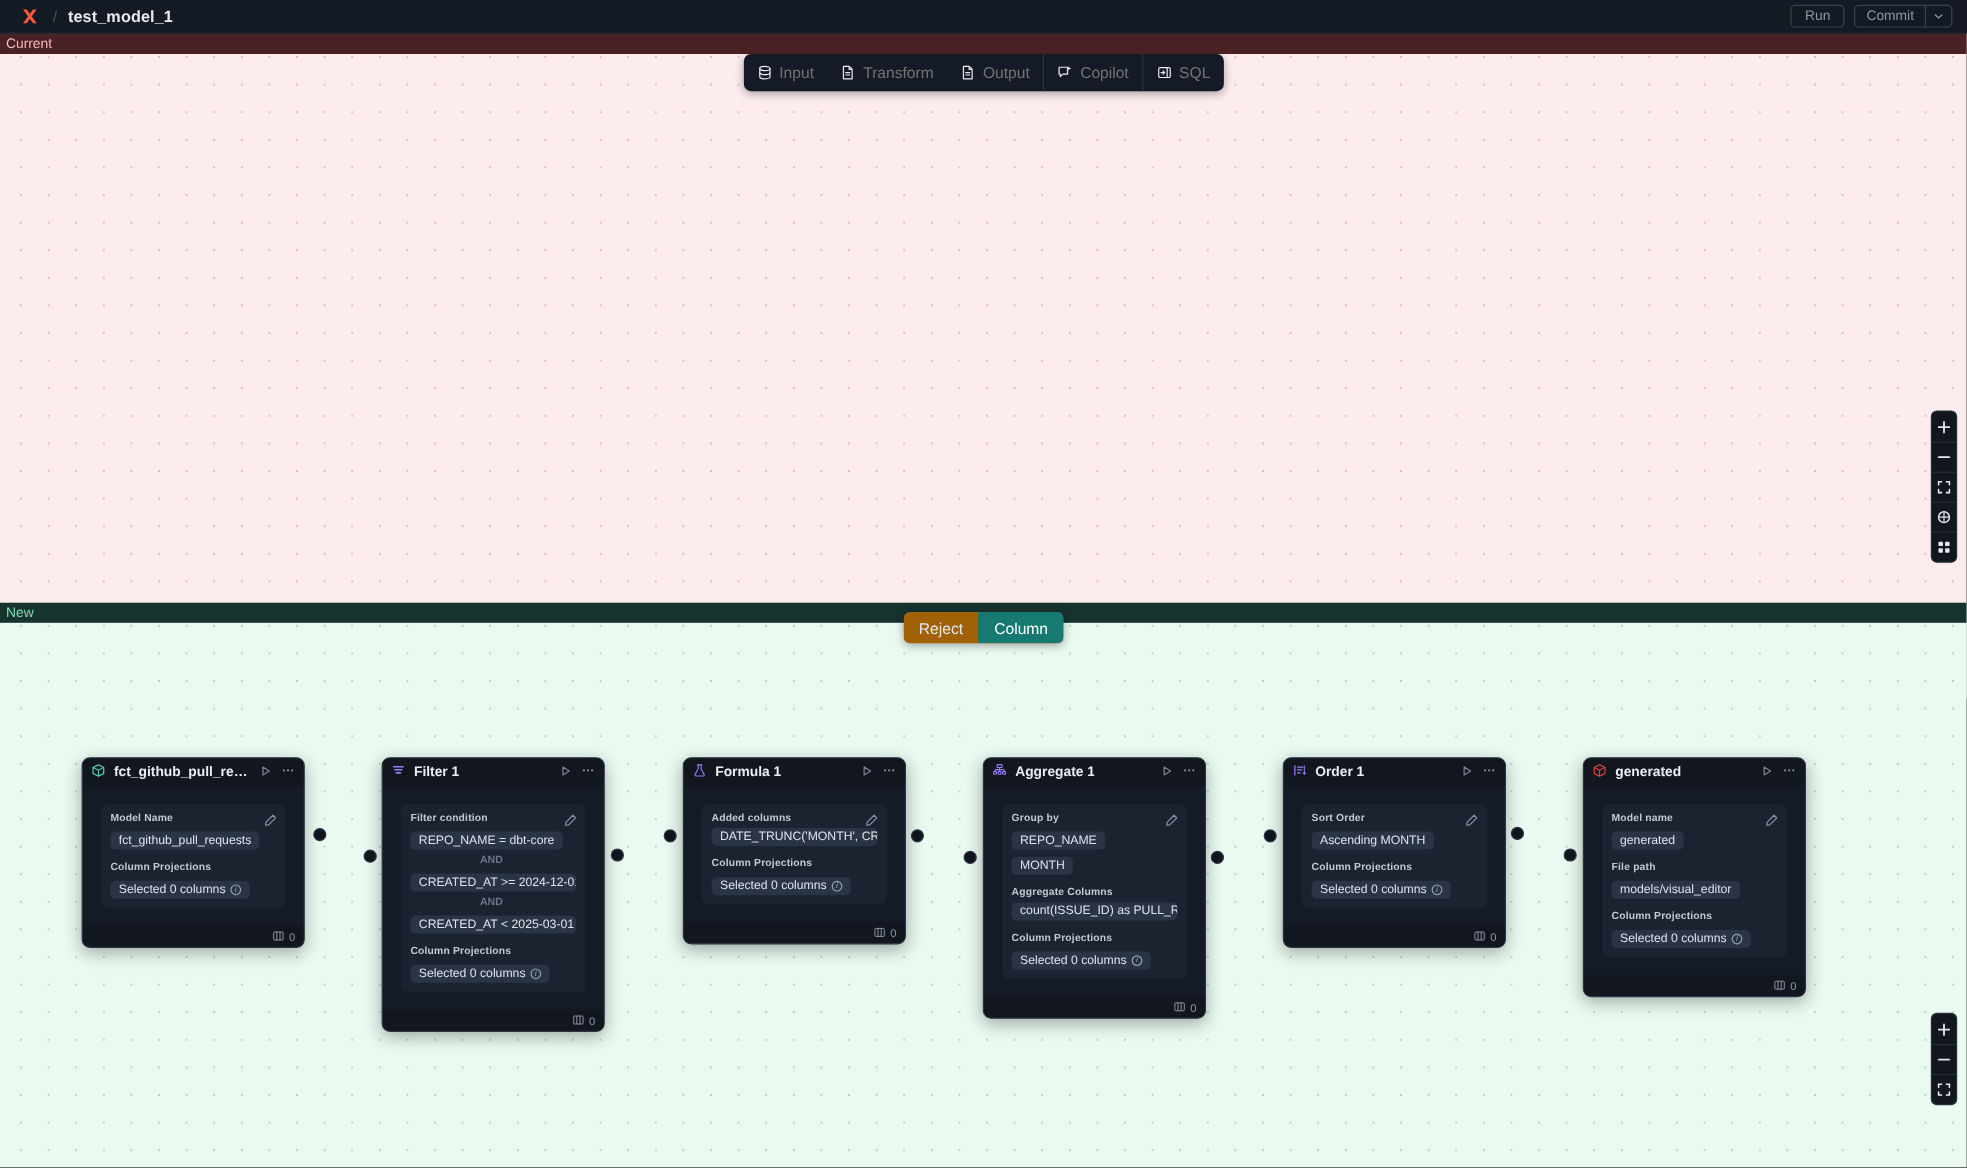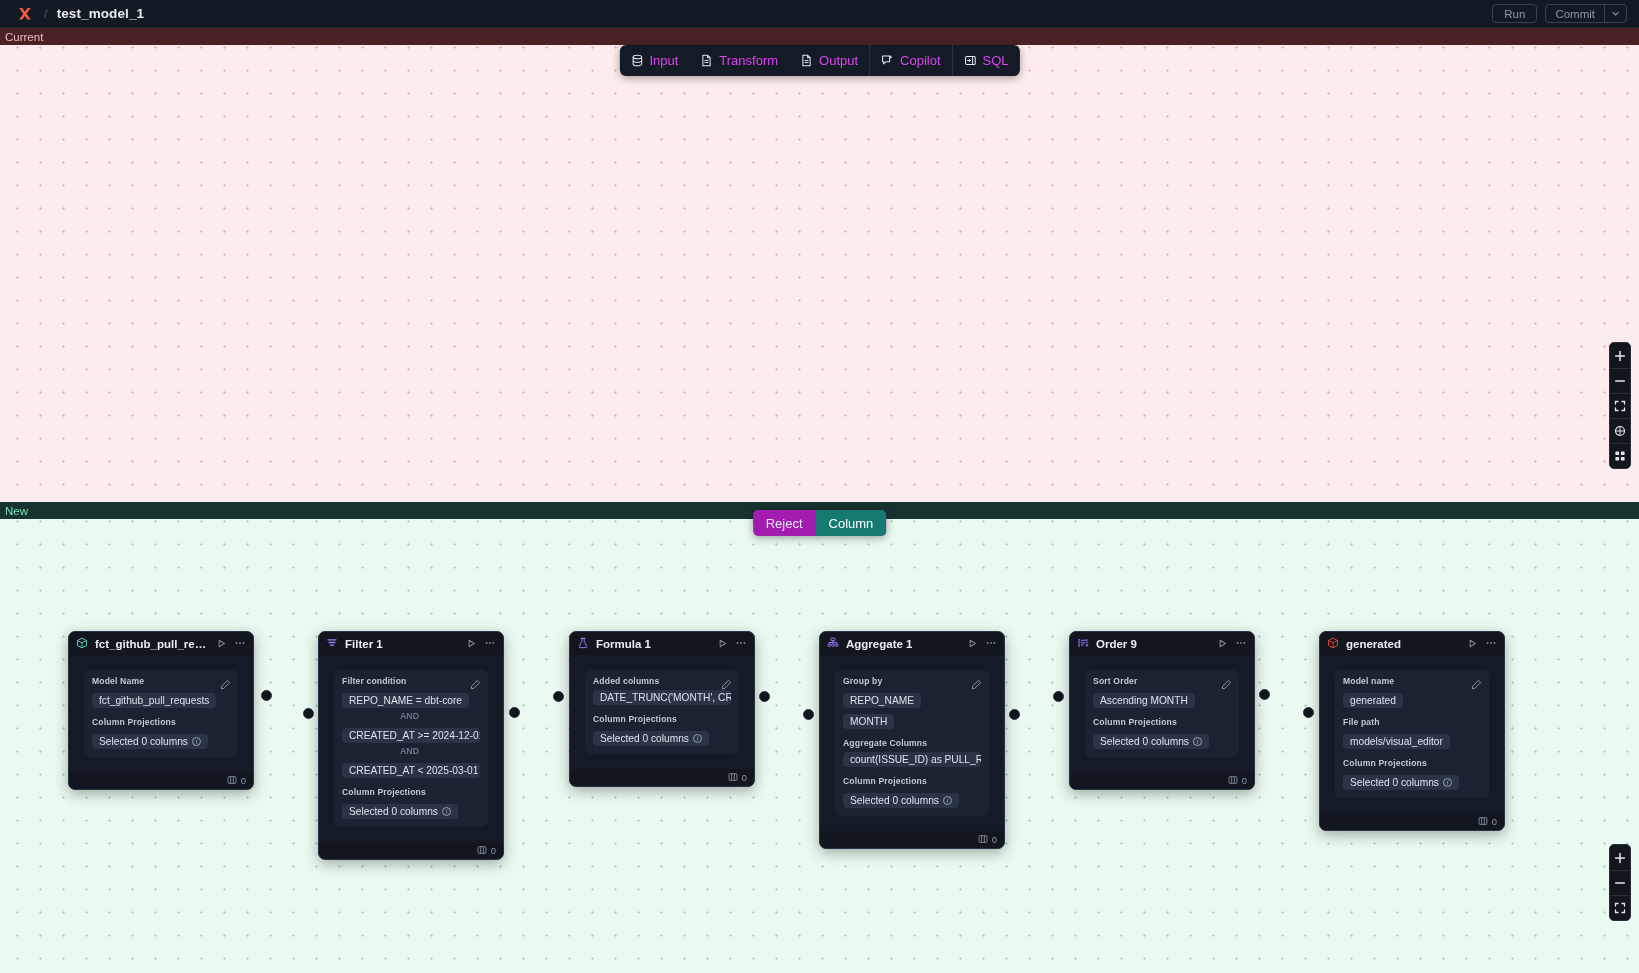--- a/index.html
+++ b/index.html
@@ -69,29 +69,29 @@
   
   .centerbar {
     position: absolute; top: 45px; left: 50%; transform: translateX(-50%);
     height: 31px; background: #151b26; border-radius: 6px;
     display: flex; align-items: stretch;
     box-shadow: 0 2px 8px rgba(0,0,0,.35);
     z-index: 30;
   }
   .cb-item {
     display: flex; align-items: center; gap: 6px;
-    padding: 0 11px; color: #d946ef; font-size: 13px;
+    padding: 0 11px; color: #737373; font-size: 13px;
   }
   .cb-item + .cb-item.sep { border-left: 1px solid #2b3442; }
   .cb-ico { display: flex; align-items: center; }
 
   
   .accept-bar {
     position: absolute; top: 510px; left: 50%; transform: translateX(-50%);
-    height: 26px; background: #a21caf; border-radius: 5px;
+    height: 26px; background: #a16207; border-radius: 5px;
     display: flex; align-items: stretch; overflow: hidden;
     box-shadow: 0 2px 8px rgba(0,0,0,.35);
     z-index: 30;
   }
   .accept-bar .bt { display: flex; align-items: center; padding: 0 13px; font-size: 13px; color: #e5e9f0; }
   .accept-bar .bt.primary { background: #167a72; color: #ffffff; }
 
   
   .node {
     position: absolute;
@@ -511,21 +511,21 @@
 
     <div class="node" style="left:1069px; top:129px;">
       <div class="node-head">
         <span>
           <svg width="12" height="12" viewBox="0 0 14 14">
             <path d="M2.4 2.6 V11.4" stroke="#9a7bff" stroke-width="1.2" stroke-linecap="round"></path>
             <path d="M5 3.8 H10.4 M5 6.6 H9 M5 9.4 H7.6" stroke="#9a7bff" stroke-width="1.2" stroke-linecap="round"></path>
             <path d="M11.6 2.8 V10.6 M10.3 9.3 L11.6 10.7 L12.9 9.3" stroke="#9a7bff" stroke-width="1" fill="none" stroke-linecap="round"></path>
           </svg>
         </span>
-        <span class="node-title">Order 9</span>
+        <span class="node-title">Order 1</span>
         <span class="node-head-actions">
           <span>
             <svg width="11" height="11" viewBox="0 0 12 12">
                 <path d="M3.4 2.4 L9.2 6 L3.4 9.6 Z" fill="none" stroke="#7d8697" stroke-width="1.1" stroke-linejoin="round"></path>
               </svg>
           </span>
           <span>
             <svg width="12" height="12" viewBox="0 0 14 14">
                 <circle cx="3" cy="7" r="1.1" fill="#7d8697"></circle>
                 <circle cx="7" cy="7" r="1.1" fill="#7d8697"></circle>

